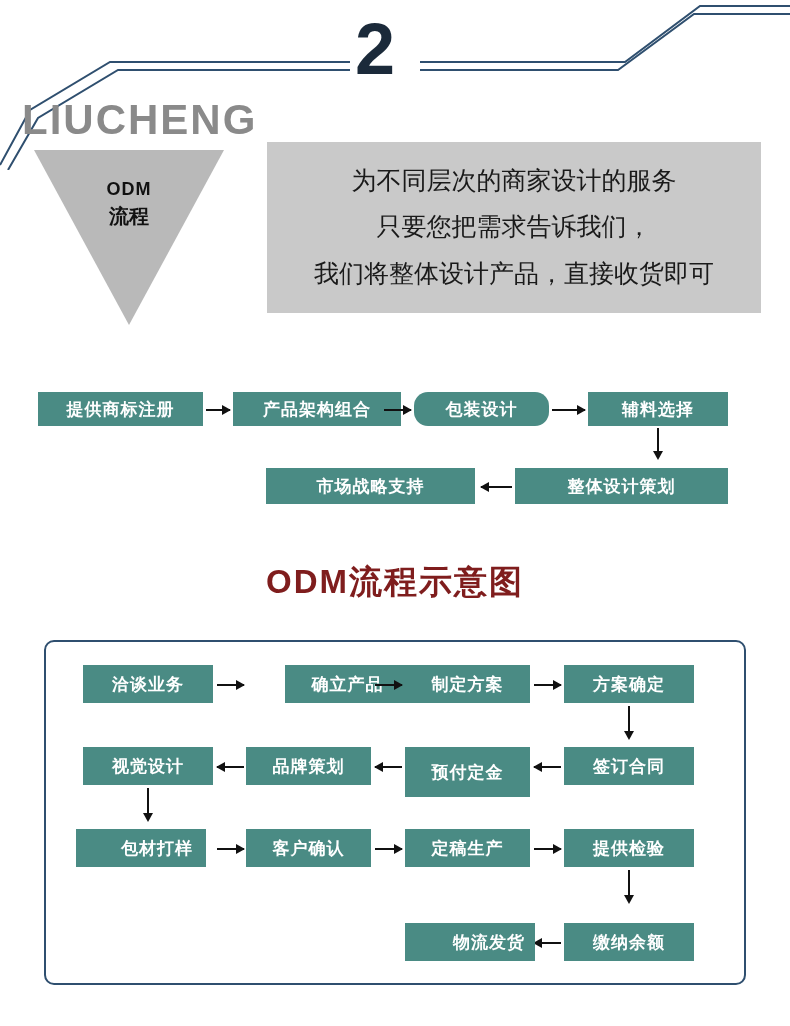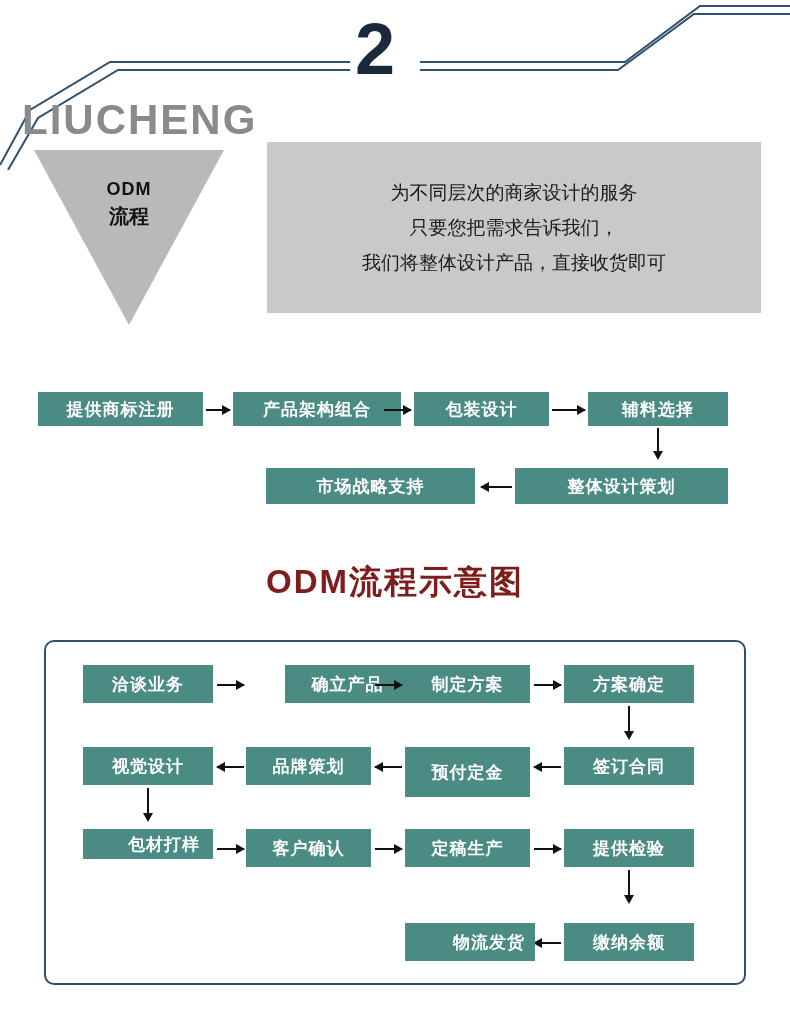--- a/index.html
+++ b/index.html
@@ -81,21 +81,21 @@
     width: 494px;
     height: 171px;
     background: #c9c9c9;
     display: flex;
     flex-direction: column;
     align-items: center;
     justify-content: center;
   }
   .desc-box p {
     margin: 0;
-    font-size: 19px;
+    font-size: 25px;
     color: #1a1a1a;
     line-height: 1.85;
     text-align: center;
     font-family: "Liberation Serif", serif;
   }
 
   
   .tbox {
     position: absolute;
     background: #4a8b84;
@@ -195,21 +195,21 @@
 <div class="desc-box">
   <p>为不同层次的商家设计的服务</p>
   <p>只要您把需求告诉我们，</p>
   <p>我们将整体设计产品，直接收货即可</p>
 </div>
 
 <div class="tbox" style="left:38px; top:392px; width:165px; height:34px;">提供商标注册</div>
 <div class="arrow right" style="left:206px; top:409px; width:24px;"></div>
 <div class="tbox" style="left:233px; top:392px; width:168px; height:34px;">产品架构组合</div>
 <div class="arrow right" style="left:384px; top:409px; width:27px;"></div>
-<div class="tbox" style="left:414px; top:392px; width:135px; height:34px;">包装设计</div>
+<div class="tbox" style="left:414px; top:392px; width:135px; height:34px;border-radius:14px;">包装设计</div>
 <div class="arrow right" style="left:552px; top:409px; width:33px;"></div>
 <div class="tbox" style="left:588px; top:392px; width:140px; height:34px;">辅料选择</div>
 
 <div class="arrow vert down" style="left:657px; top:428px; height:24px;"></div>
 
 <div class="tbox" style="left:515px; top:468px; width:213px; height:36px;">整体设计策划</div>
 <div class="arrow left" style="left:481px; top:486px; width:31px;"></div>
 <div class="tbox" style="left:266px; top:468px; width:209px; height:36px;">市场战略支持</div>
 
 <div class="section-title">ODM流程示意图</div>
@@ -229,21 +229,21 @@
 <div class="tbox" style="left:564px; top:747px; width:130px; height:38px;">签订合同</div>
 <div class="arrow left" style="left:534px; top:766px; width:27px;"></div>
 <div class="tbox" style="left:405px; top:747px; width:125px; height:50px;">预付定金</div>
 <div class="arrow left" style="left:375px; top:766px; width:27px;"></div>
 <div class="tbox" style="left:246px; top:747px; width:125px; height:38px;">品牌策划</div>
 <div class="arrow left" style="left:217px; top:766px; width:27px;"></div>
 <div class="tbox" style="left:83px; top:747px; width:130px; height:38px;">视觉设计</div>
 
 <div class="arrow vert down" style="left:147px; top:788px; height:26px;"></div>
 
-<div class="tbox" style="left:83px; top:829px; width:130px; height:30px;padding-left:32px;">包材打样</div>
+<div class="tbox" style="left:76px; top:829px; width:130px; height:38px;padding-left:32px;">包材打样</div>
 <div class="arrow right" style="left:217px; top:848px; width:27px;"></div>
 <div class="tbox" style="left:246px; top:829px; width:125px; height:38px;">客户确认</div>
 <div class="arrow right" style="left:375px; top:848px; width:27px;"></div>
 <div class="tbox" style="left:405px; top:829px; width:125px; height:38px;">定稿生产</div>
 <div class="arrow right" style="left:534px; top:848px; width:27px;"></div>
 <div class="tbox" style="left:564px; top:829px; width:130px; height:38px;">提供检验</div>
 
 <div class="arrow vert down" style="left:628px; top:870px; height:26px;"></div>
 
 <div class="tbox" style="left:564px; top:923px; width:130px; height:38px;">缴纳余额</div>

